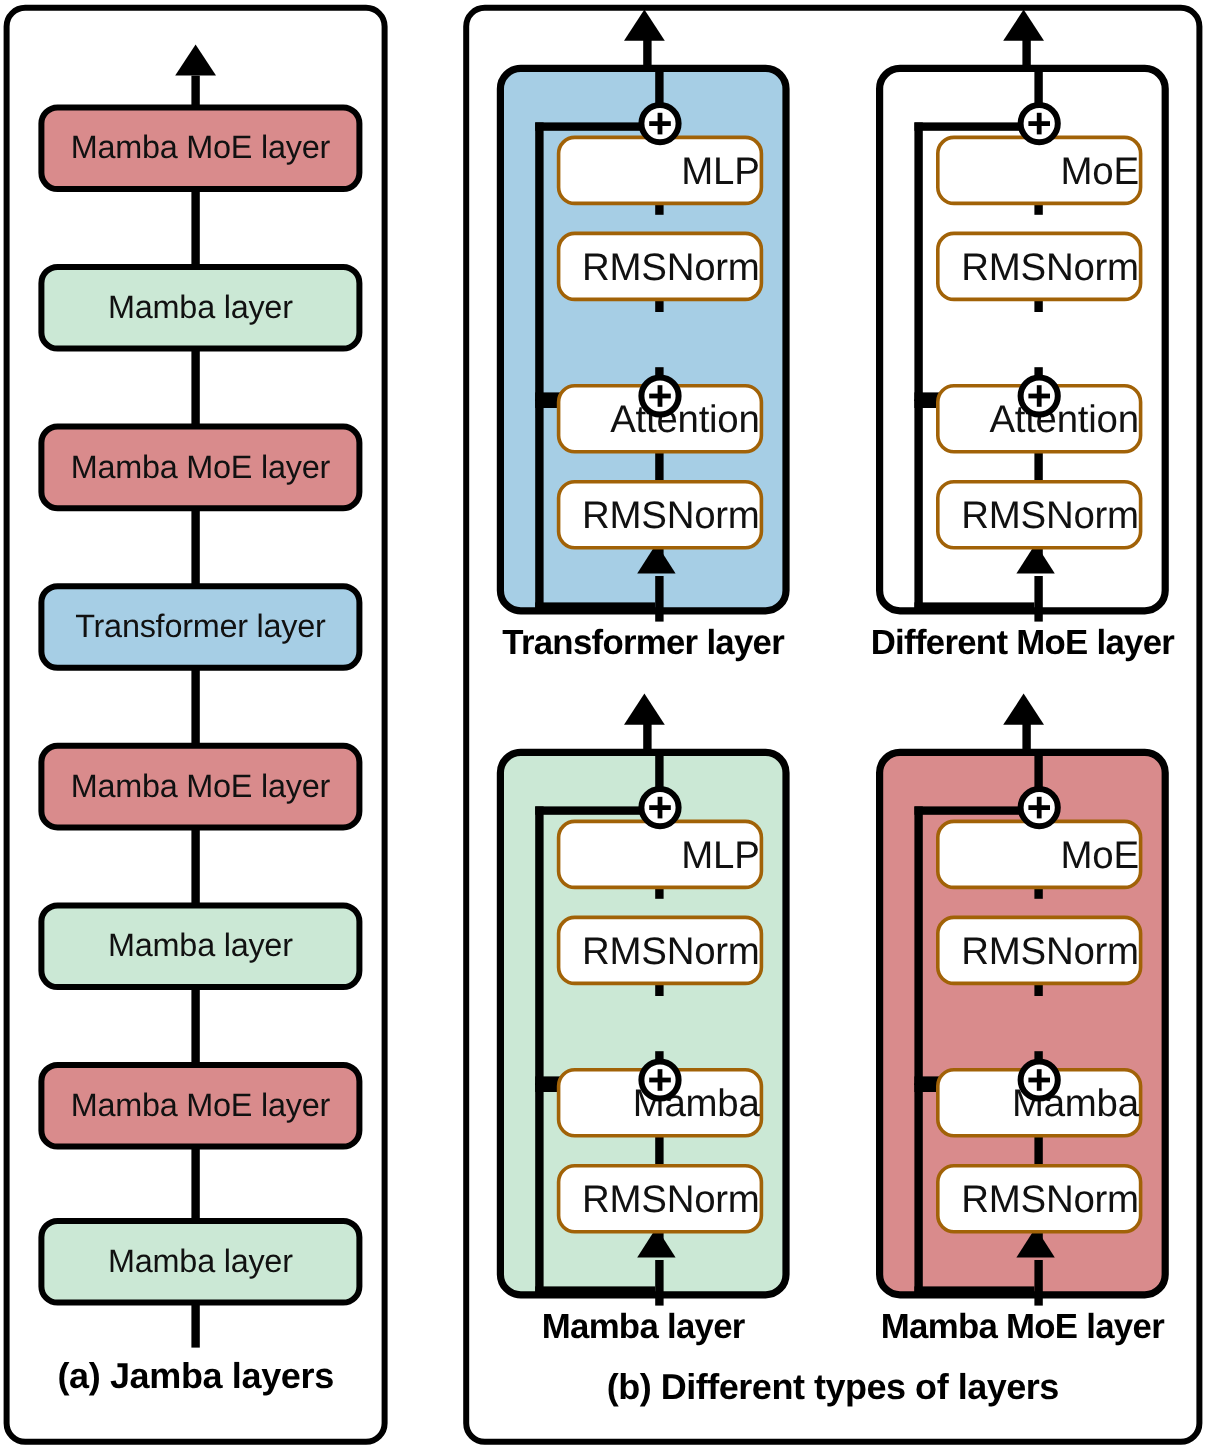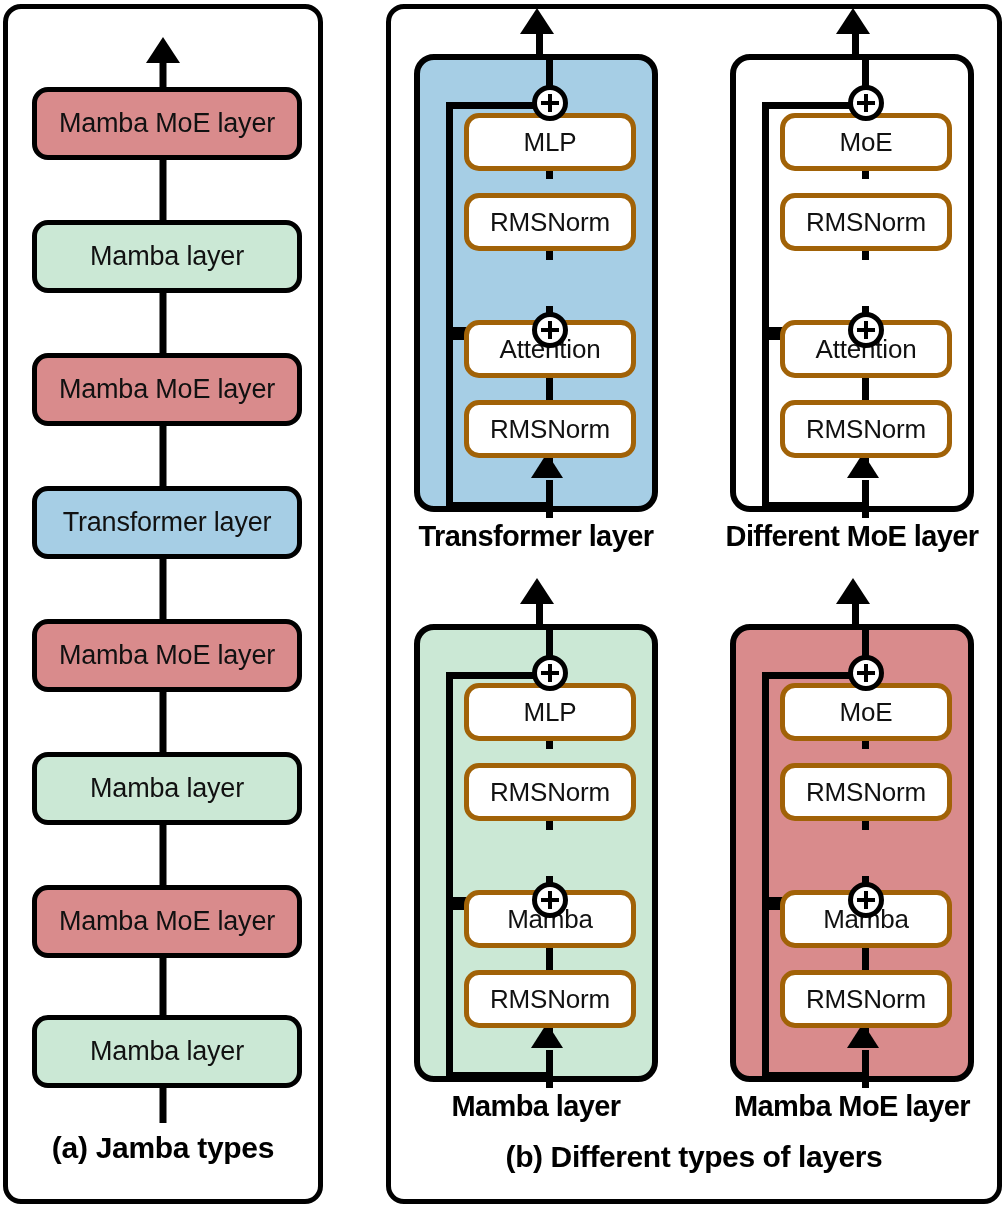--- a/index.html
+++ b/index.html
@@ -69,24 +69,24 @@
   }
   .unit.u-blue{background:#a6cee5;}
   .unit.u-white{background:#ffffff;}
   .unit.u-green{background:#cbe8d5;}
   .unit.u-red{background:#d98b8c;}
 
   .inner-box{
     position:absolute;
     left:44px;width:172px;height:58px;
     background:#fff;
-    border:5px solid #a16207;border-radius:15px;
+    border:3px solid #a16207;border-radius:15px;
     box-sizing:border-box;
-    display:flex;align-items:center;justify-content:center;
-    font-size:26px;color:#111;
+    display:flex;align-items:center;justify-content:flex-end;
+    font-size:32px;color:#111;
     letter-spacing:-0.2px;
     z-index:6;
   }
 
   
   .spine{
     position:absolute;width:7px;background:#000;left:126px;z-index:2;
   }
   
   .resid-v{position:absolute;width:7px;background:#000;left:26px;z-index:2;}
@@ -154,21 +154,21 @@
     <div class="layer-box c-green" style="top:743px;">
         <span>Mamba layer</span>
       </div>
     <div class="layer-box c-red" style="top:876px;">
         <span>Mamba MoE layer</span>
       </div>
     <div class="layer-box c-green" style="top:1006px;">
         <span>Mamba layer</span>
       </div>
 
-    <div class="panel-caption" style="top:1122px;">(a) Jamba types</div>
+    <div class="panel-caption" style="top:1122px;">(a) Jamba layers</div>
   </div>
 
   <div class="panel" id="panel-b"></div>
 
   <div class="unit u-blue" style="left:414px;top:54px;">
     <div class="spine" style="top:-1px;height:40px;"></div>
     <div class="spine" style="top:64px;height:55px;"></div>
     <div class="spine" style="top:166px;height:34px;"></div>
     <div class="spine" style="top:246px;height:60px;"></div>
     <div class="spine" style="top:270px;height:120px;"></div>

